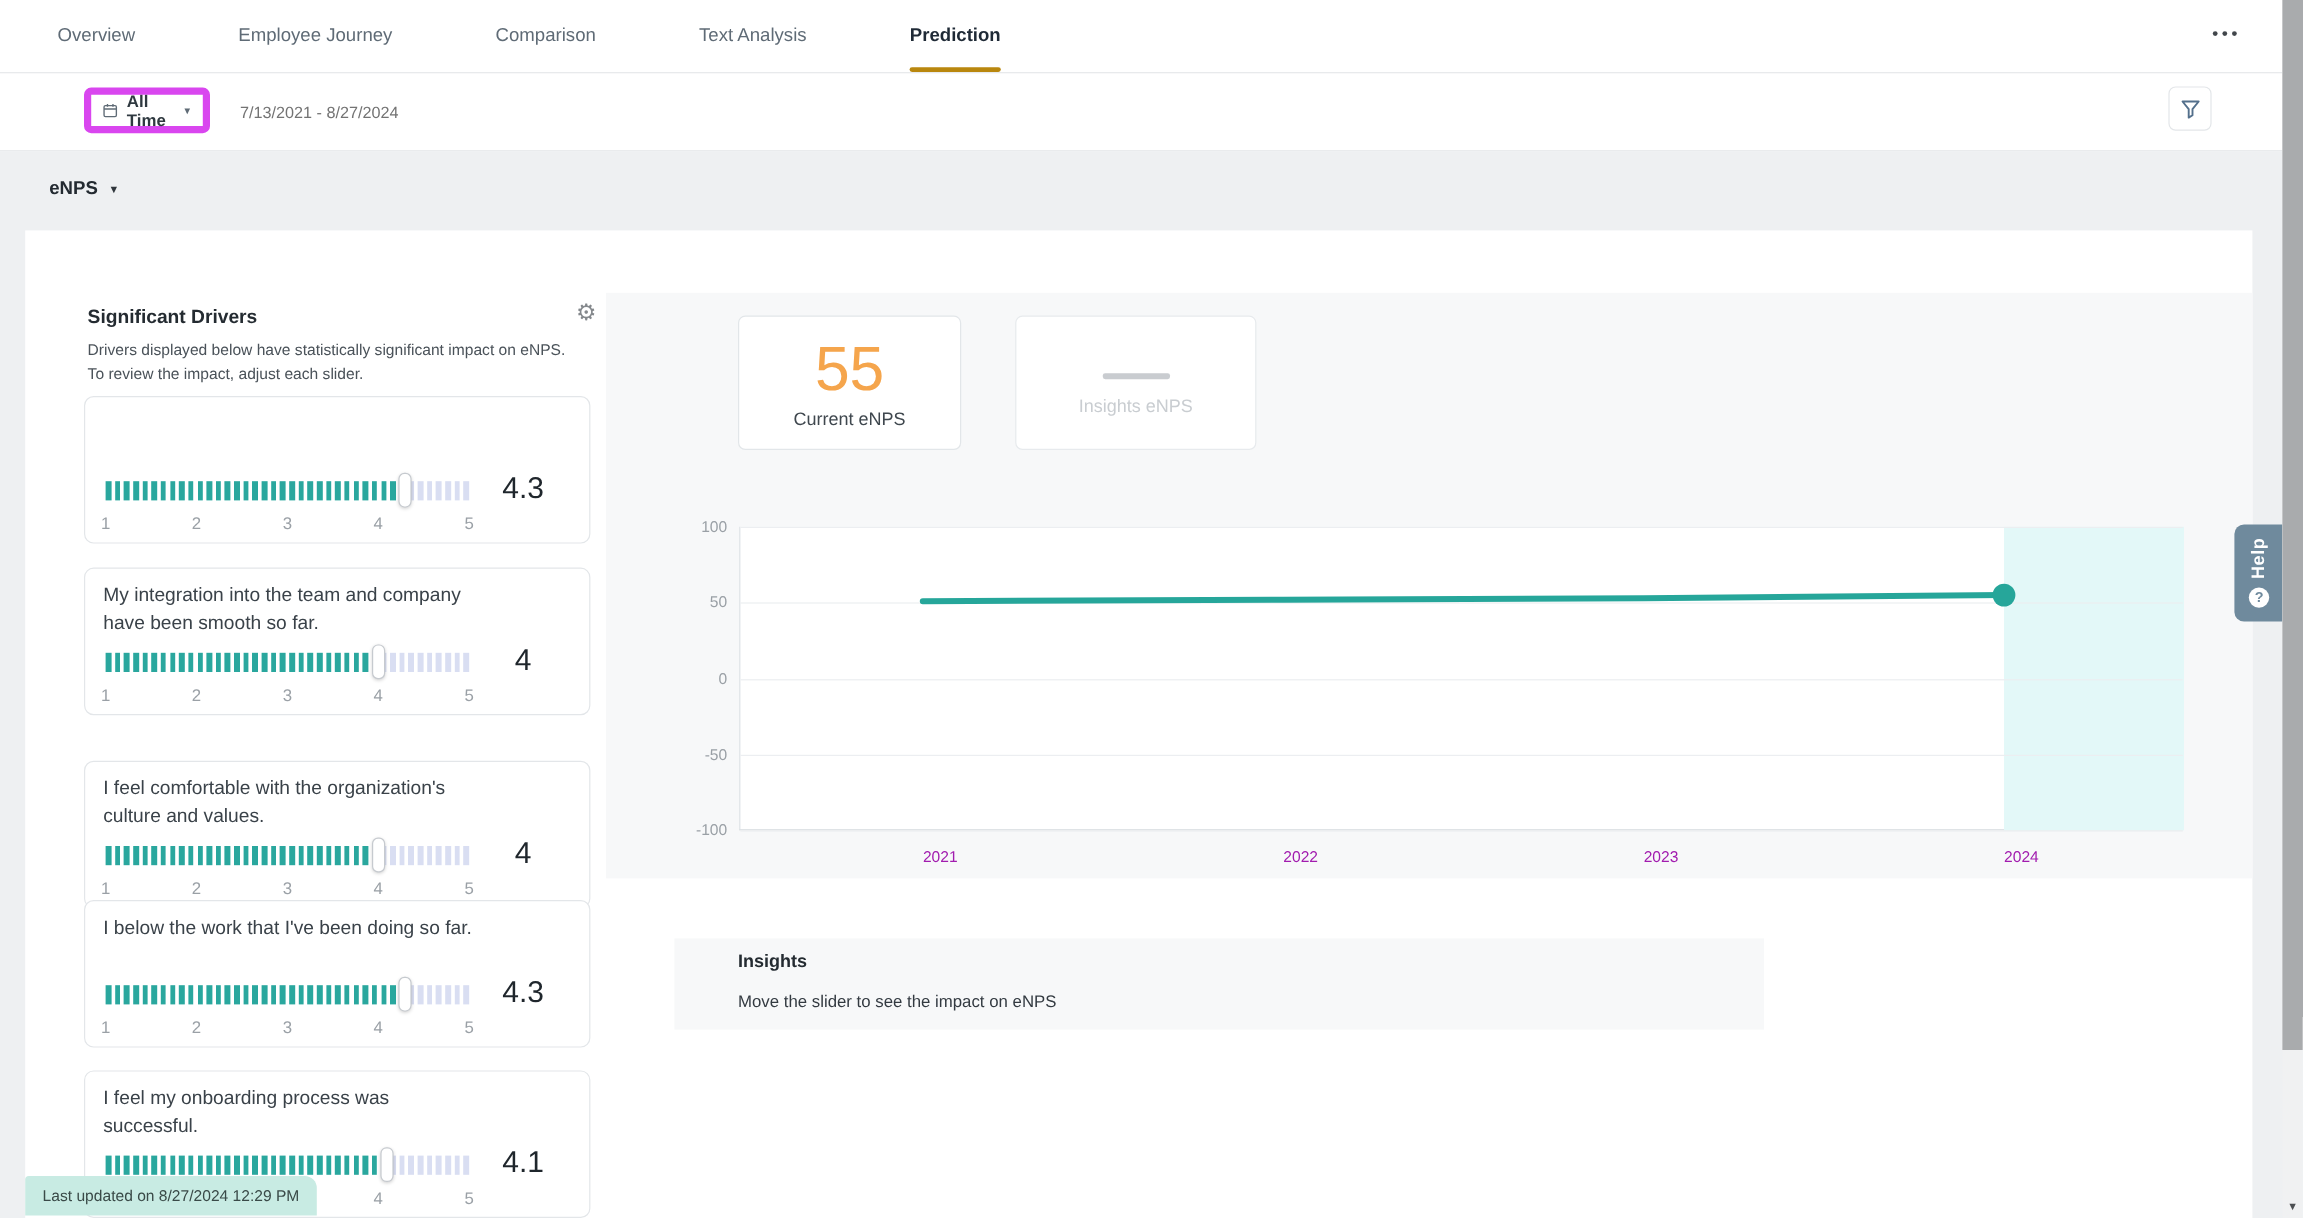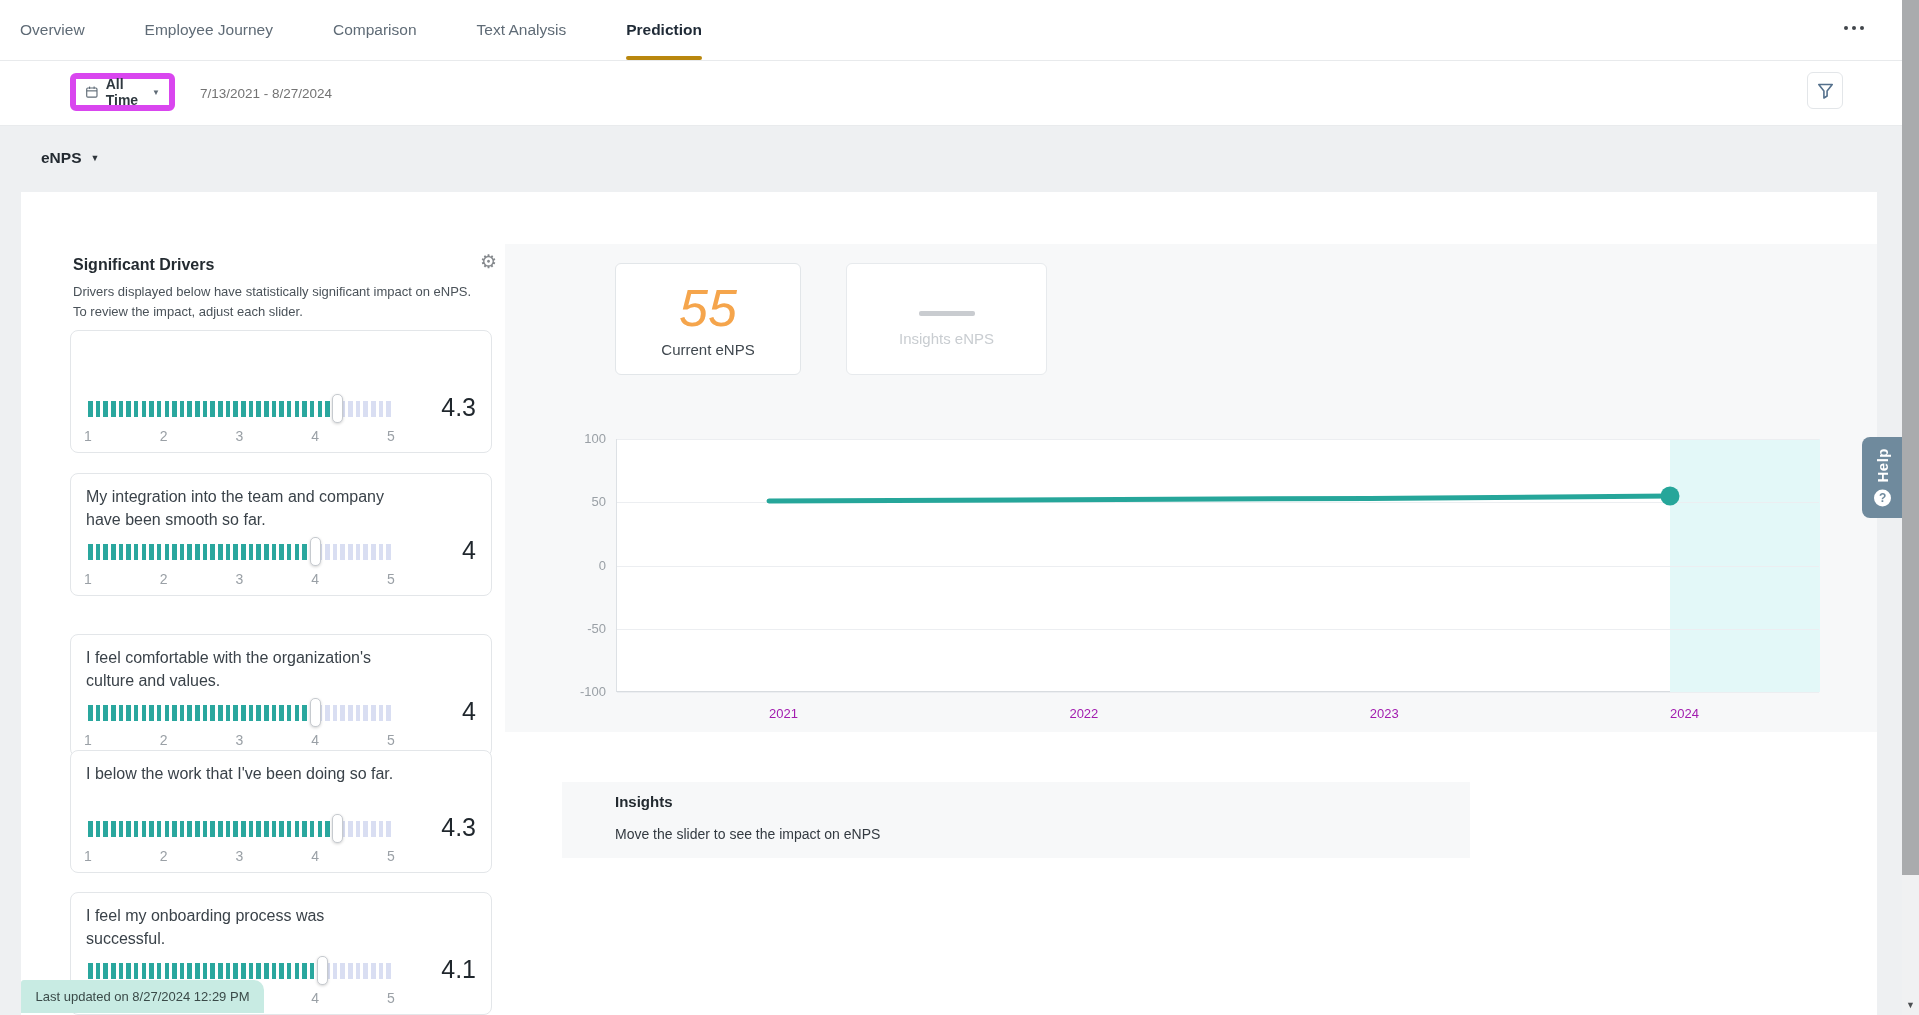--- a/index.html
+++ b/index.html
@@ -2,21 +2,21 @@
 <html><head>
 <meta charset="utf-8">
 <style>
   * { margin:0; padding:0; box-sizing:border-box; }
   html,body { width:1919px; height:1015px; overflow:hidden; }
   body { font-family:"Liberation Sans", sans-serif; background:#eef0f2; position:relative; }
 
   
   .tabbar { position:absolute; left:0; top:0; width:1902px; height:61px; background:#fff;
             border-bottom:1px solid #e8eaec; z-index:5; }
-  .tabs { display:flex; align-items:center; height:100%; margin-left:20px; column-gap:60px; list-style:none; }
+  .tabs { display:flex; align-items:center; height:100%; margin-left:48px; column-gap:86px; list-style:none; }
   .tab { position:relative; height:100%; display:flex; align-items:center; font-size:15.5px;
          color:#5f6b76; cursor:pointer; white-space:nowrap; }
   .tab.active { color:#1f2a36; font-weight:bold; }
   .tab.active::after { content:""; position:absolute; left:0; right:0; bottom:0; height:4px;
                        background:#b9870e; border-radius:3px; }
   .more-menu { position:absolute; right:34px; top:22px; display:flex; gap:4px; cursor:pointer; padding:4px; }
   .more-menu i { width:4px; height:4px; border-radius:50%; background:#41464b; }
 
   
   .filterbar { position:absolute; left:0; top:61px; width:1902px; height:65px; background:#fff;
@@ -52,30 +52,30 @@
   .drivers-sub { position:absolute; left:52px; top:90px; width:400px; font-size:13px; color:#4a5259; line-height:1.5; }
 
   .card { position:absolute; left:49px; width:422px; height:123px; background:#fff;
           border:1px solid #e3e6e9; border-radius:8px; }
   .card .q { position:absolute; left:15px; top:11px; width:315px; font-size:16px; color:#3a4249; line-height:23px; }
   .slider-wrap { position:absolute; left:17px; top:63px; width:303px; height:30px; cursor:pointer; }
   .tick { position:absolute; top:7px; width:4.6px; height:16px; }
   .tick.on { background:#2aa79e; } .tick.off { background:#d9def2; }
   .handle { position:absolute; top:0; width:11px; height:29px; background:#fff;
             border:1px solid #c6cacf; border-radius:5px; box-shadow:0 1px 3px rgba(0,0,0,.18); cursor:grab; }
-  .val { position:absolute; left:325px; top:62px; width:80px; text-align:right;
+  .val { position:absolute; left:325px; top:62px; width:80px; text-align:center;
          font-size:25px; color:#1f262c; }
   .scale-num { position:absolute; top:97px; width:24px; text-align:center; font-size:14px; color:#9aa0a6; }
 
   
   .sumcard { position:absolute; top:71px; height:112px; background:#fff; border:1px solid #e2e6e9;
              border-radius:6px; display:flex; flex-direction:column; align-items:center; justify-content:center; }
   .sumcard.current { left:594px; width:186px; }
   .sumcard.predicted { left:825px; width:201px; border-color:#e7eaed; }
-  .bignum { font-size:52px; color:#f5a54c; line-height:1.1;font-style:italic; }
+  .bignum { font-size:52px; color:#f5a54c; line-height:1.1; }
   .sumlabel { font-size:15px; color:#3f474e; margin-top:4px; }
   .sumlabel.muted { color:#c9cdd1; margin-top:14px; }
   .dashbar { width:56px; height:5px; background:#c9ccd0; border-radius:2px; margin-top:20px; }
 
   
   .plot { position:absolute; left:595px; top:247px; width:1203px; height:253px; background:#fff;
           border-left:1px solid #dde1e5; border-bottom:1px solid #d8dce0; }
   .gridline { position:absolute; left:0; width:100%; height:1px; background:#eceef1; }
   .forecast-band { position:absolute; top:0; height:253px; background:#e3f8f8; }
   .plot svg { position:absolute; left:0; top:0; }

